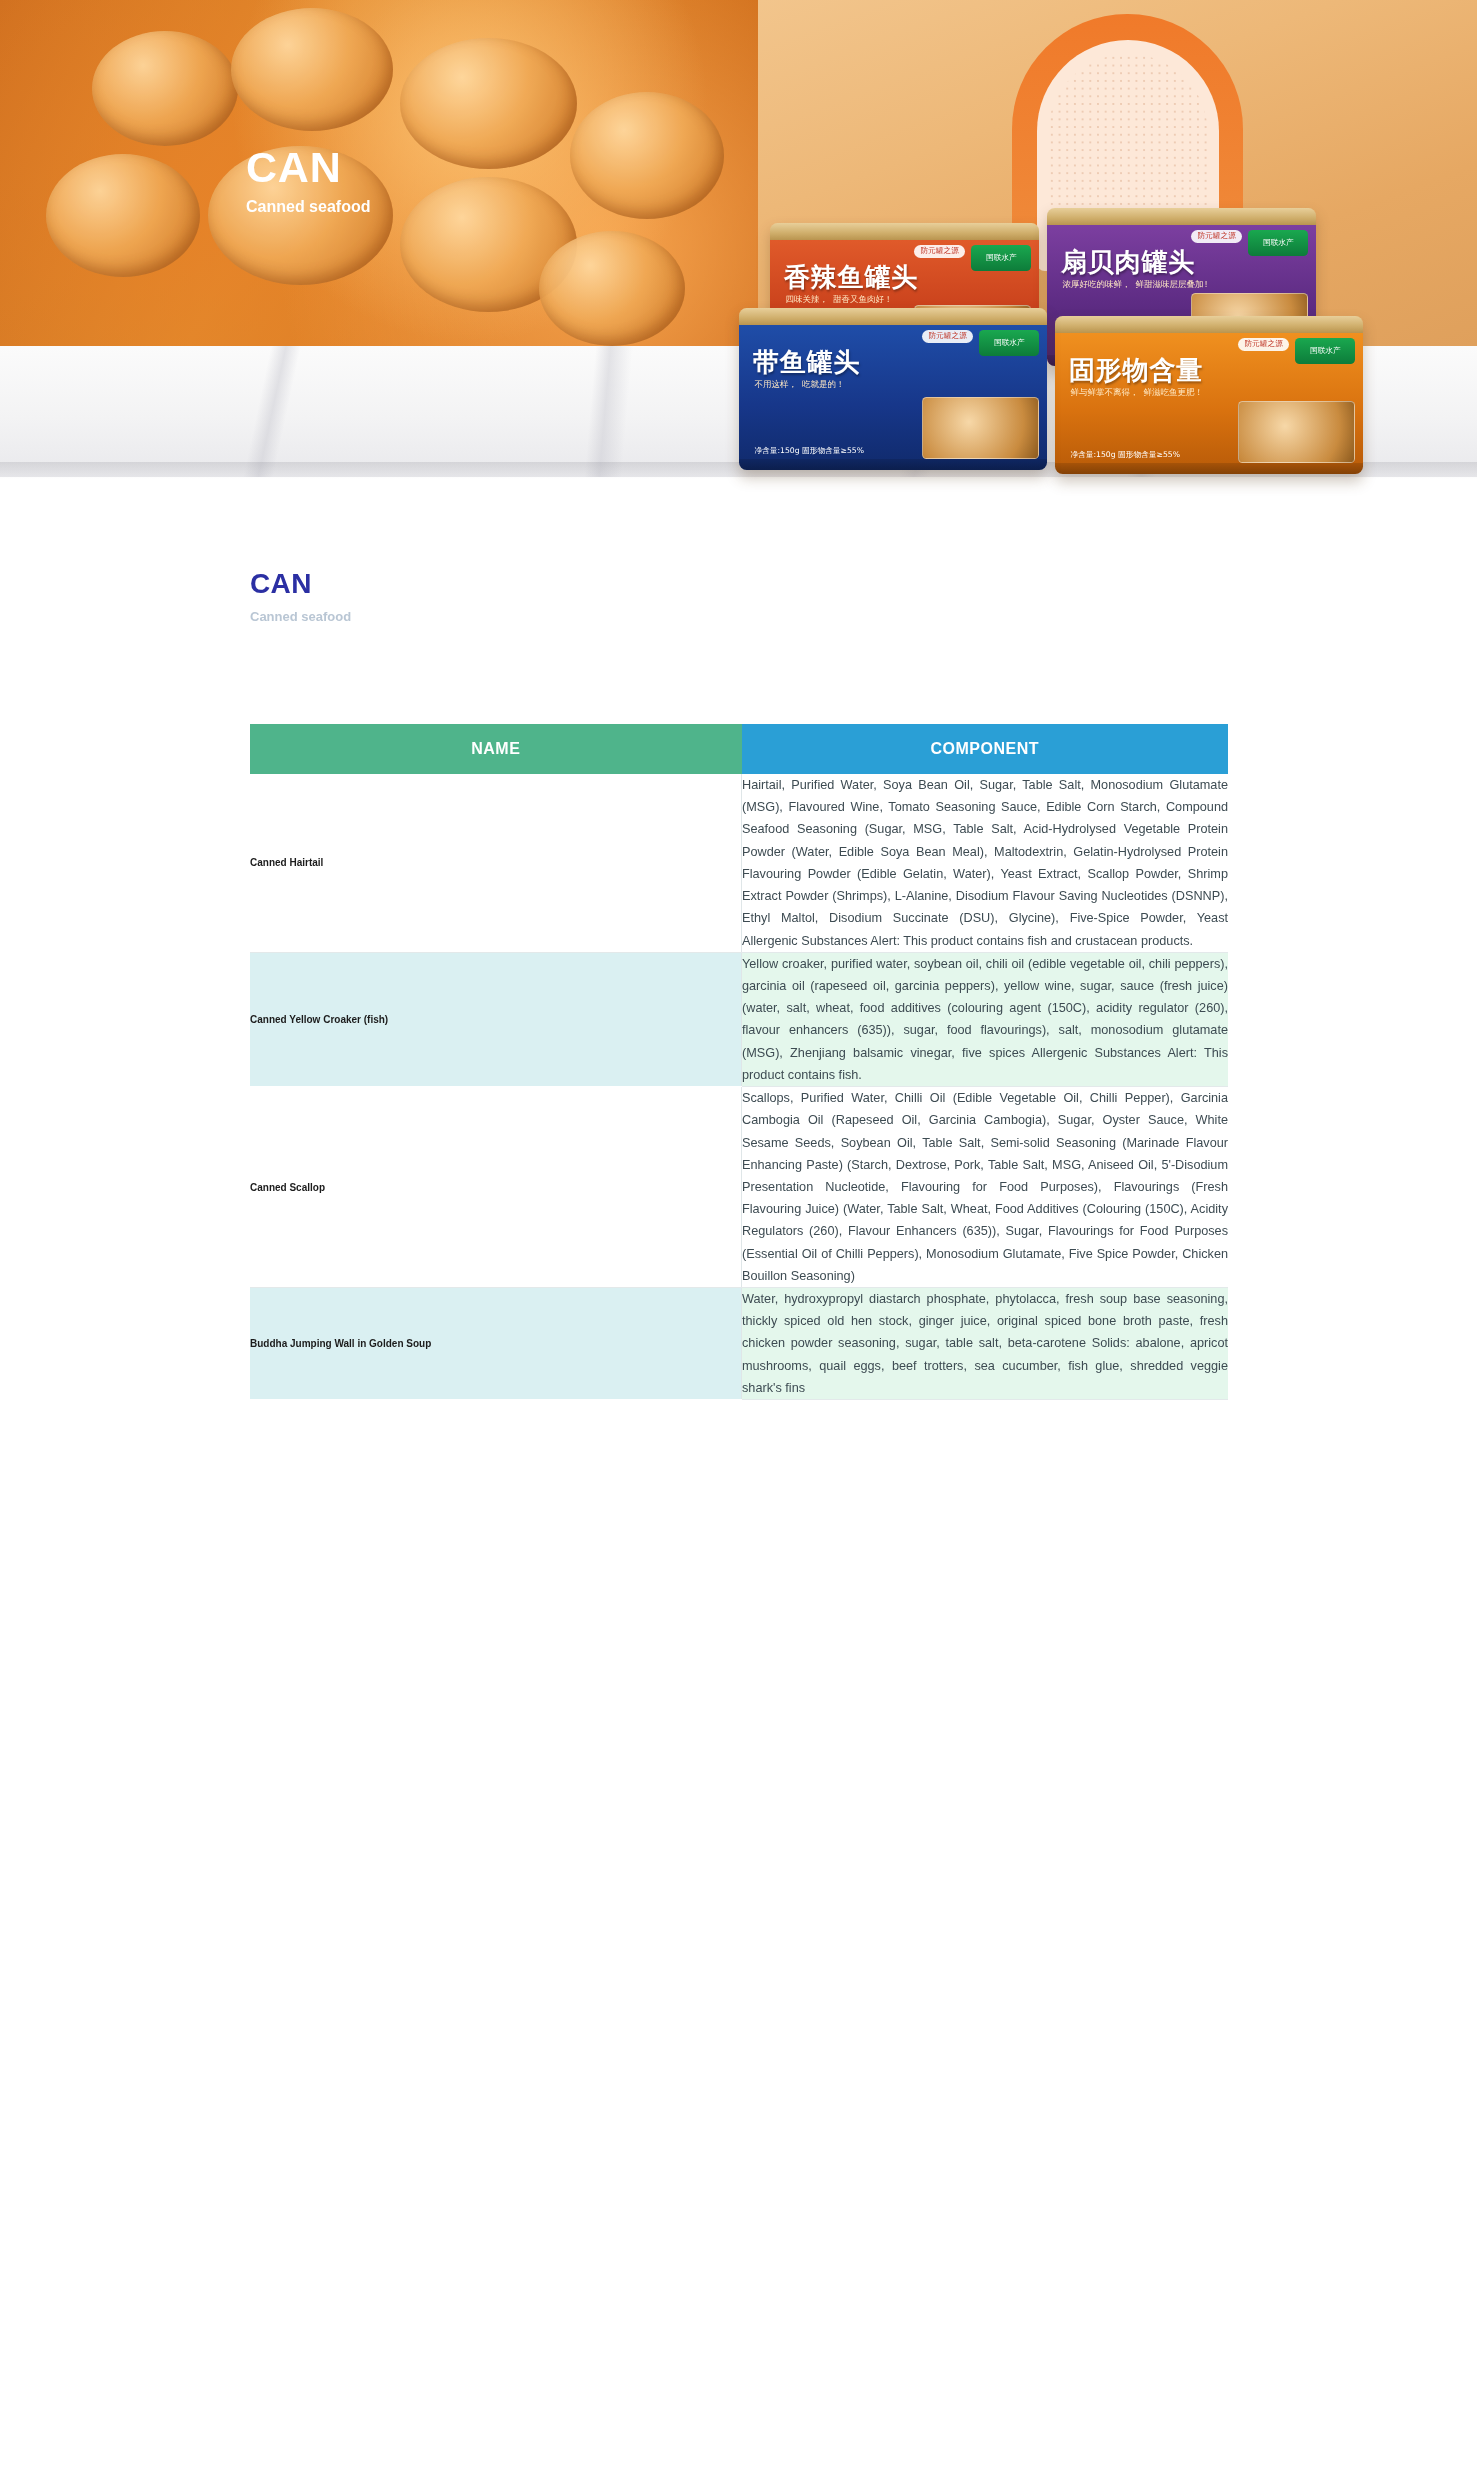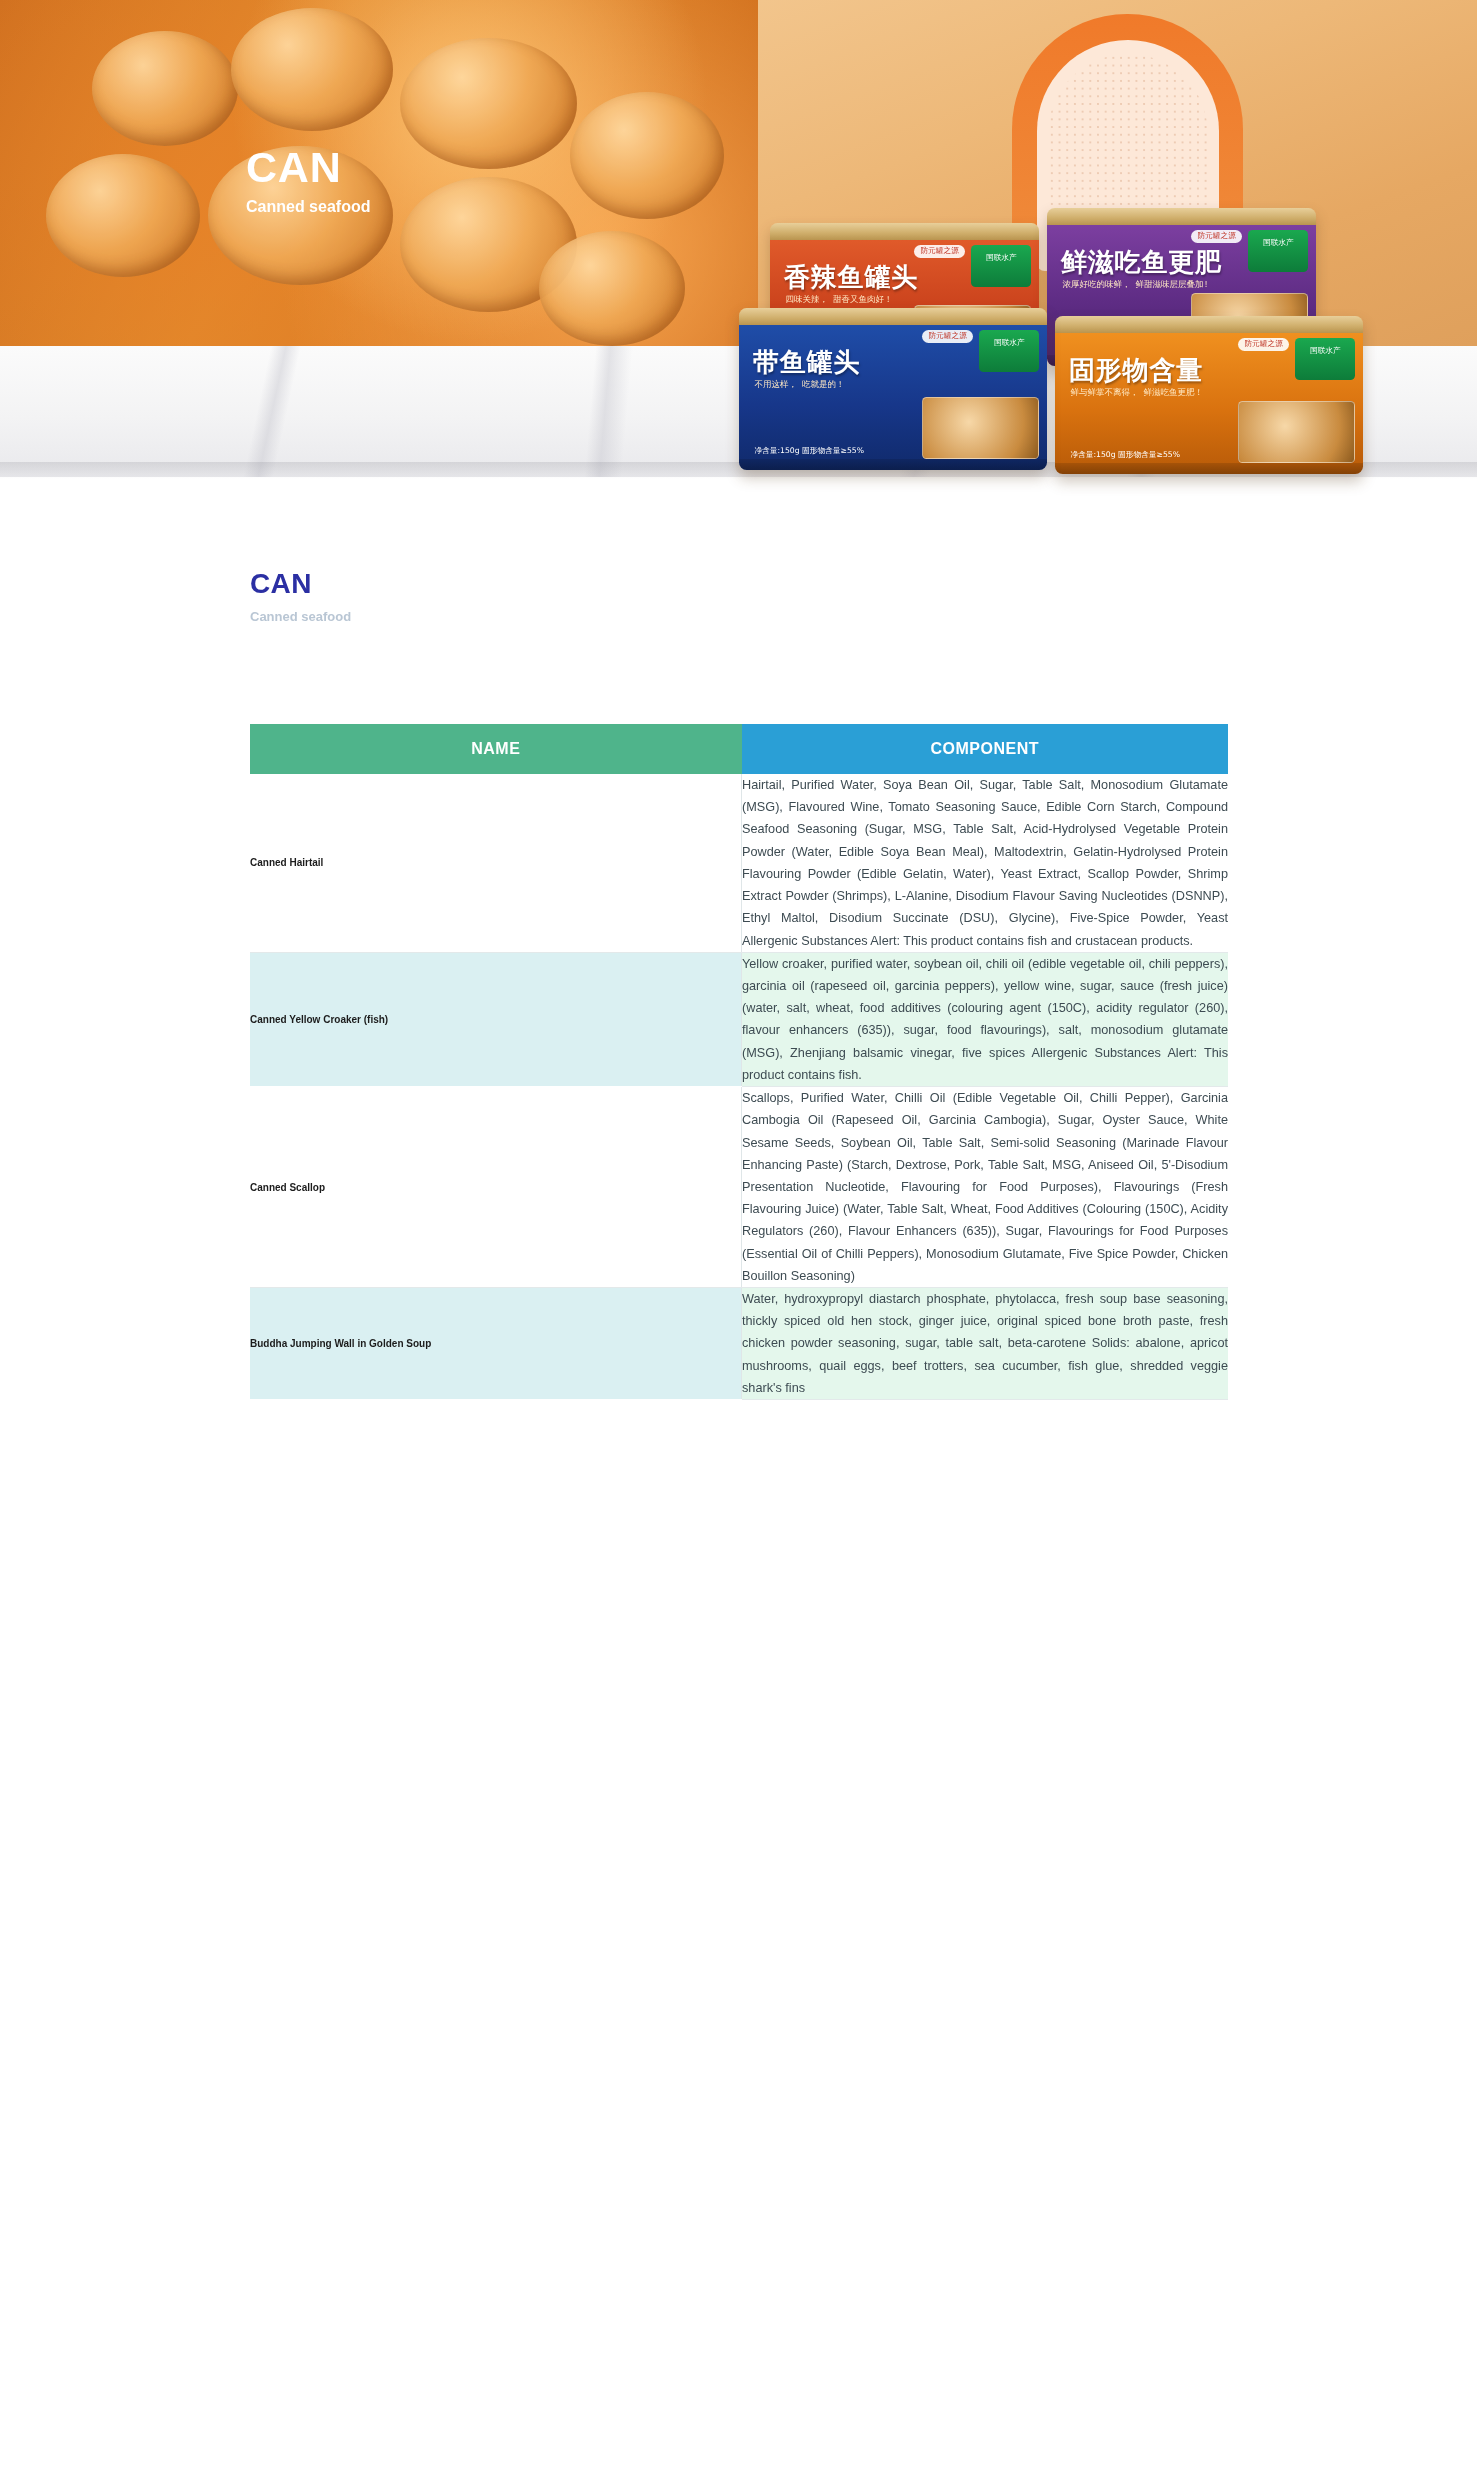--- a/index.html
+++ b/index.html
@@ -144,21 +144,21 @@
     font-family: Liberation Mono, monospace;
   }
   .can .badge-top {
     position: absolute; right: 74px; top: 4.6px;
     background: rgba(255,255,255,.9);
     color: #c0392b; font-size: 7.7px; padding: 1.5px 6.2px; border-radius: 7px;
     font-family: Liberation Mono, monospace; white-space: nowrap;
   }
   .can .logo {
     position: absolute; right: 7.7px; top: 4.6px;
-    width: 60px; height: 42px; border-radius: 4.6px;
+    width: 60px; height: 26px; border-radius: 4.6px;
     background: linear-gradient(180deg, #1aa84f, #0d7c3a);
     color: #fff; font-size: 7.7px; text-align: center; line-height: 26px;
     font-family: "DejaVu Sans", sans-serif;
   }
   .can .net {
     position: absolute; left: 15.4px; bottom: 14px;
     color: #fff; font-size: 7.7px; line-height: 1.45;
     font-family: "DejaVu Sans", sans-serif;
   }
   .can .photo {
@@ -288,21 +288,21 @@
 固形物含量≥55%</div>
       <div class="rim"></div>
     </div>
   </div>
 
   <div class="can" id="can-scallop">
     <div class="lid"></div>
     <div class="body">
       <div class="badge-top">防元罐之源</div>
       <div class="logo">国联水产</div>
-      <div class="cn">鲜滋吃鱼更肥</div>
+      <div class="cn">扇贝肉罐头</div>
       <div class="cn-sub">浓厚好吃的味鲜，
 鲜甜滋味层层叠加!</div>
       <div class="photo"></div>
       <div class="net">净含量:150g
 固形物含量≥55%</div>
       <div class="rim"></div>
     </div>
   </div>
 
   <div class="can" id="can-hairtail">

